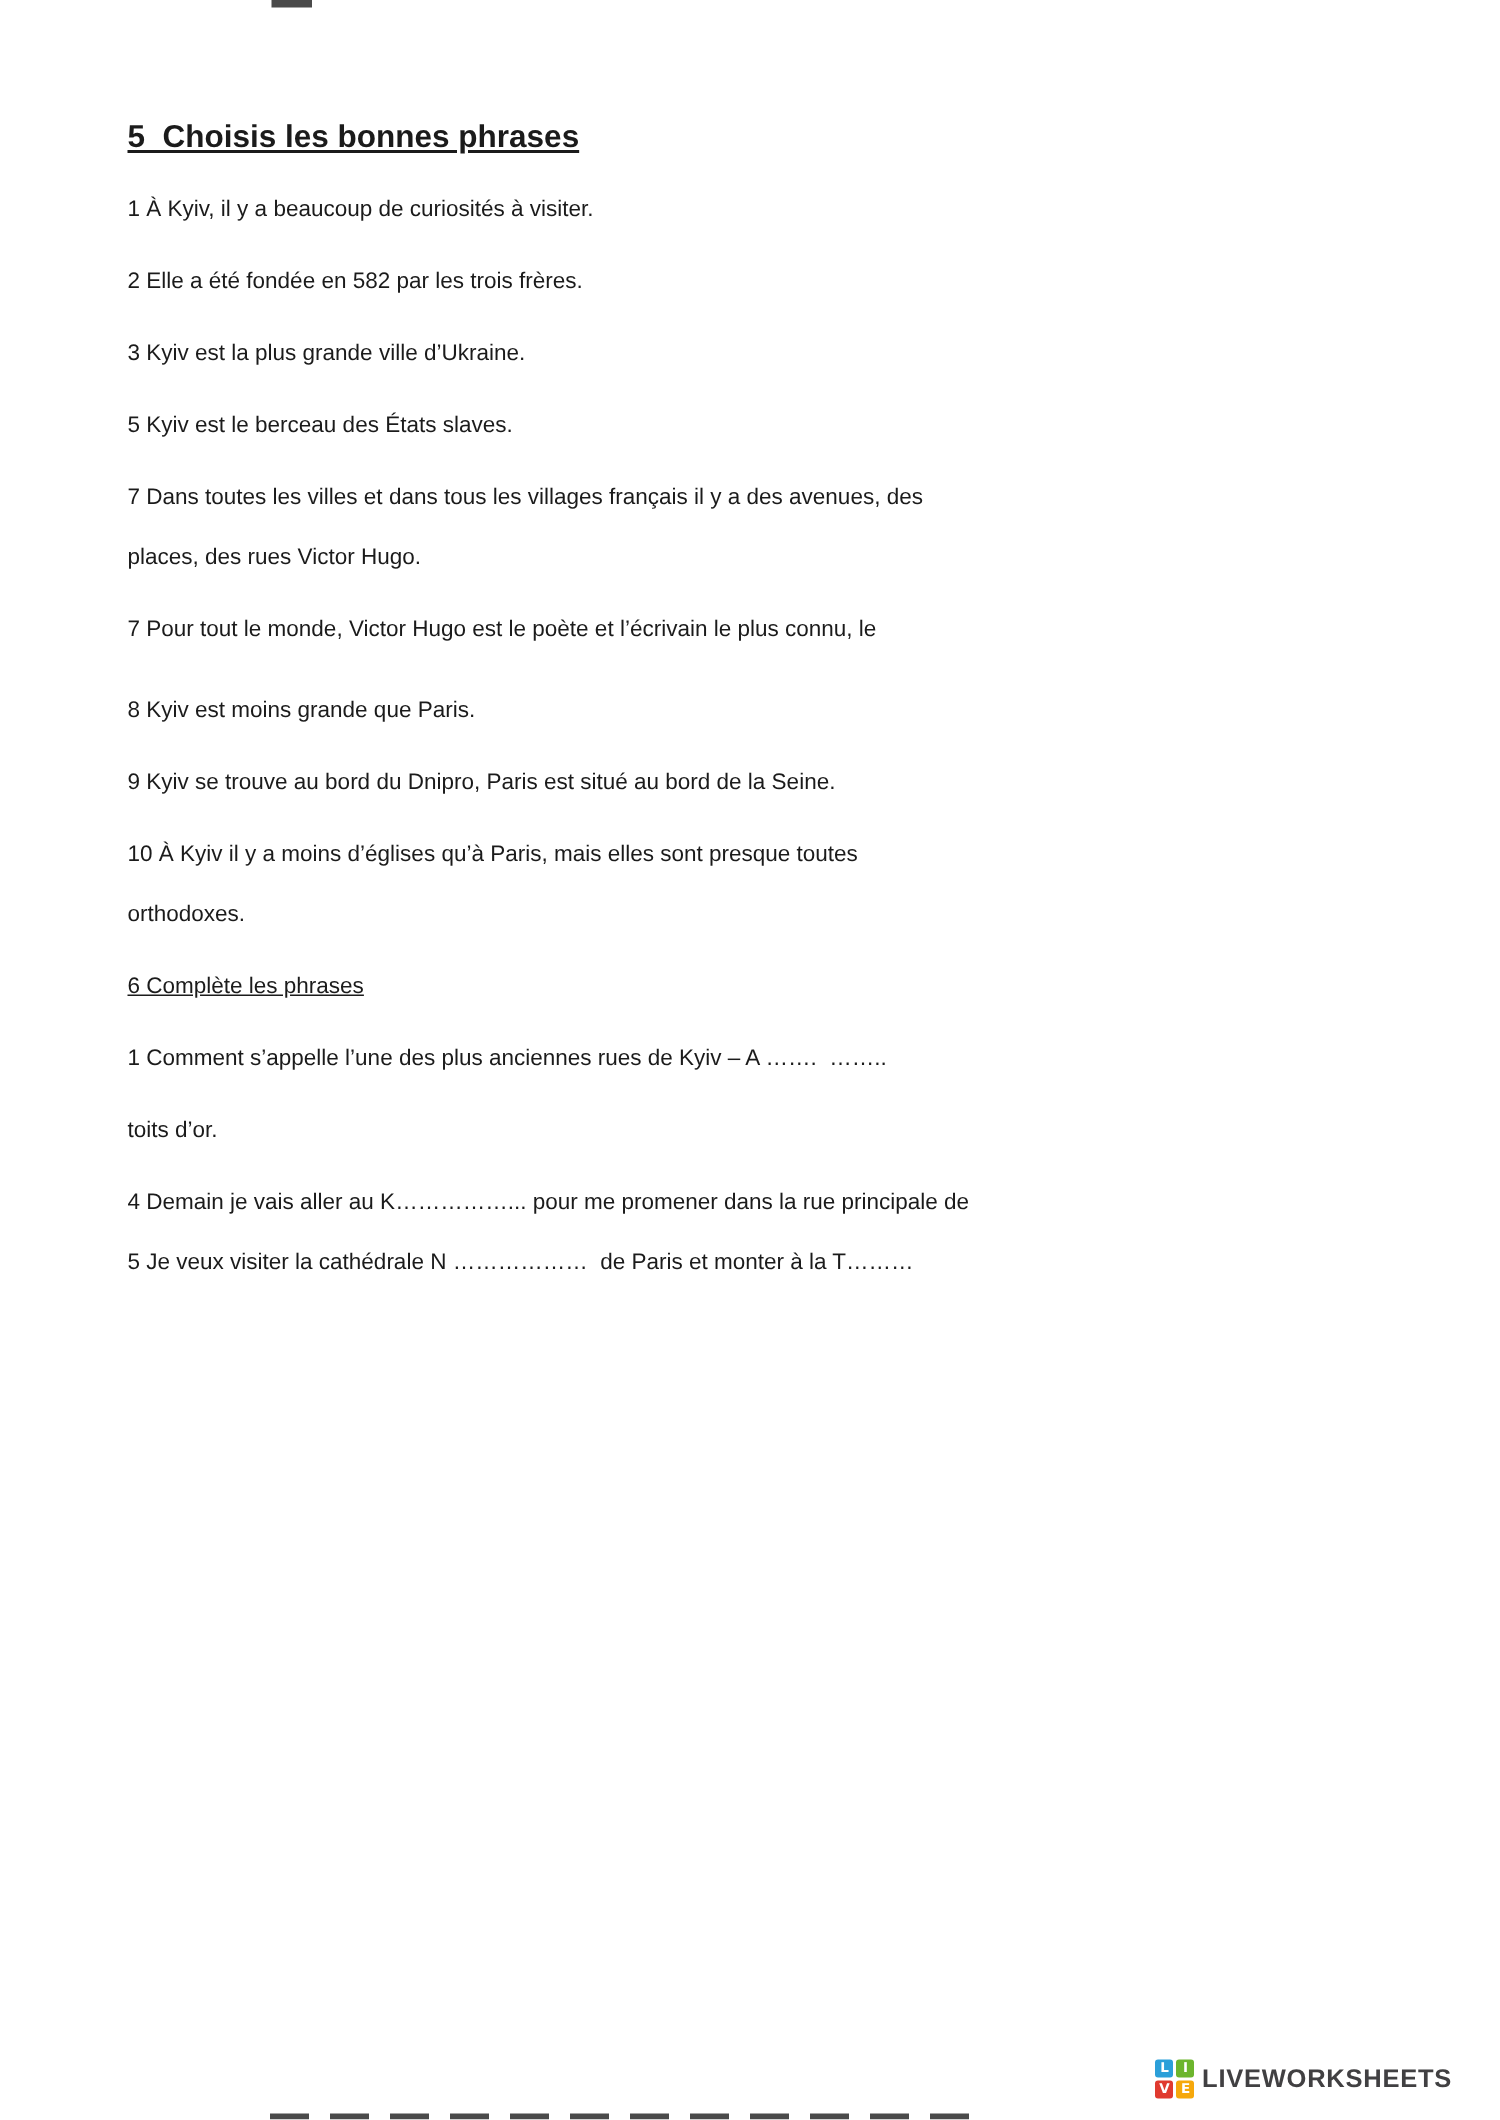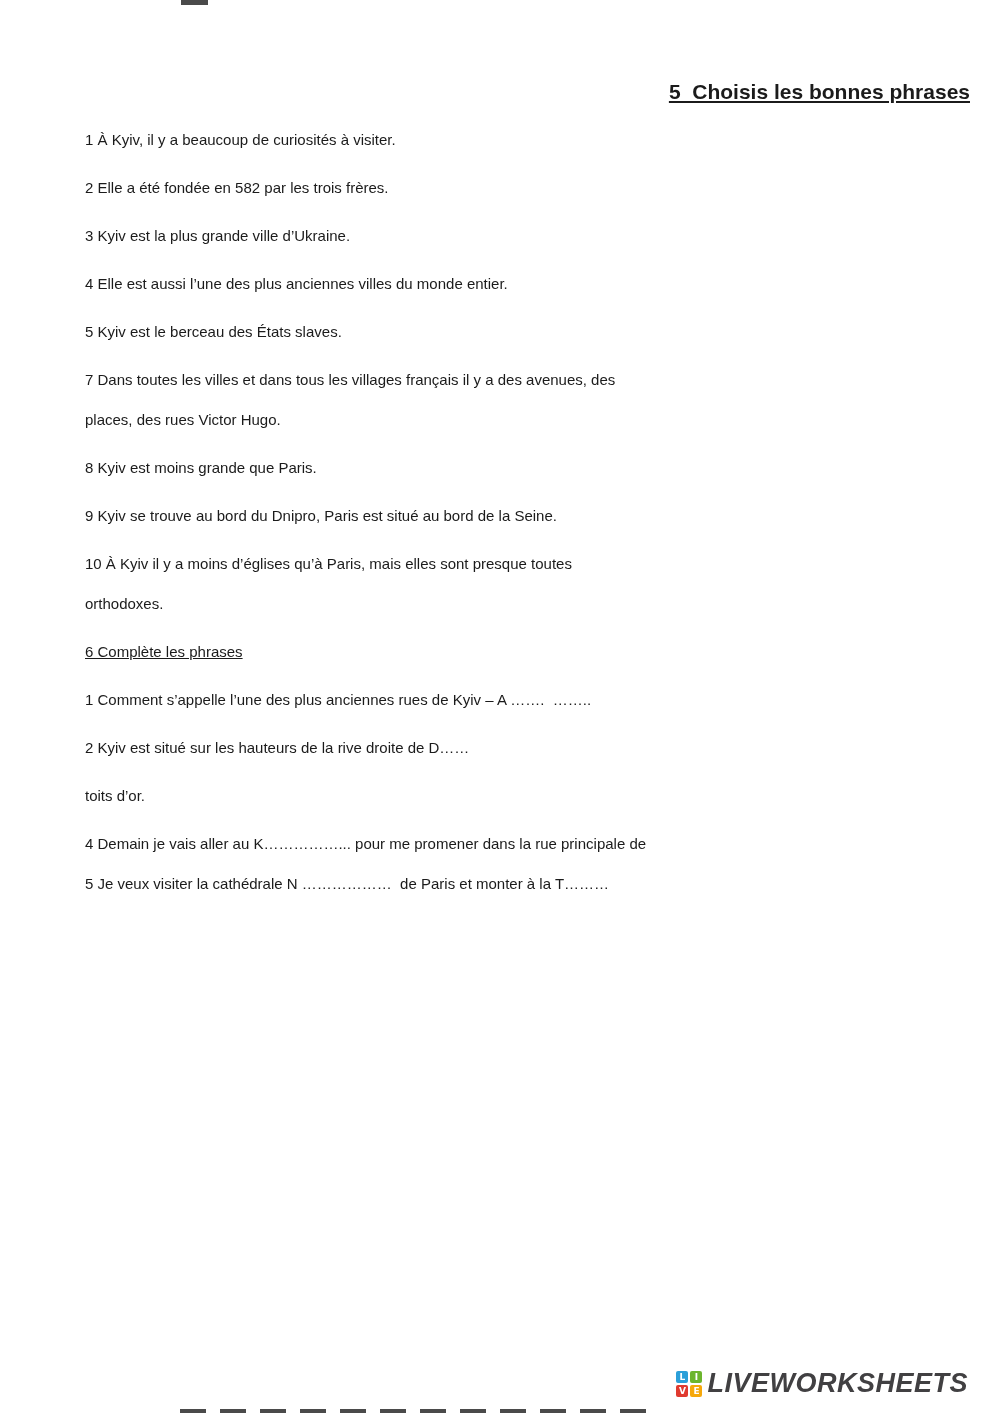--- a/index.html
+++ b/index.html
@@ -14,21 +14,20 @@
     padding: 72px 30px 0 85px;
     width: 1000px;
   }
   .heading5 {
     font-size: 21px;
     line-height: 40px;
     font-weight: bold;
     text-decoration: underline;
     margin-bottom: 8px;
     white-space: pre-wrap;
-    text-align: right;
   }
   .heading6 {
     font-size: 15px;
     line-height: 40px;
     font-weight: normal;
     text-decoration: underline;
     margin-top: 2px;
     margin-bottom: 8px;
     white-space: pre-wrap;
   }
@@ -59,25 +58,24 @@
     width: 12px; height: 12px;
     border-radius: 2px;
     color: #ffffff;
     font-size: 9px;
     font-weight: bold;
     line-height: 12px;
     text-align: center;
     font-family: "DejaVu Sans", sans-serif;
   }
   .lw-text {
-    font-size: 27px;
+    font-size: 17px;
     font-weight: bold;
     letter-spacing: 0.5px;
     font-family: "Liberation Sans", sans-serif;
-    font-style: italic;
   }
   .top-frag {
     position: absolute;
     left: 181px; top: 0;
     width: 27px; height: 5px;
     background: #4a4a4a;
   }
   .bottom-frag {
     position: absolute;
     left: 180px; bottom: 0;
@@ -90,33 +88,32 @@
 
 <div class="top-frag"></div>
 
 <div class="content">
 
   <h2 class="heading5">5  Choisis les bonnes phrases</h2>
 
   <p class="line">1 À Kyiv, il y a beaucoup de curiosités à visiter.</p>
   <p class="line">2 Elle a été fondée en 582 par les trois frères.</p>
   <p class="line">3 Kyiv est la plus grande ville d’Ukraine.</p>
-  <p class="line">4 Elle est aussi l’une des plus anciennes villes du monde entier.</p>
   <p class="line">5 Kyiv est le berceau des États slaves.</p>
   <p class="line tight">7 Dans toutes les villes et dans tous les villages français il y a des avenues, des</p>
   <p class="line">places, des rues Victor Hugo.</p>
+  <p class="line after-gap">7 Pour tout le monde, Victor Hugo est le poète et l’écrivain le plus connu, le</p>
   <p class="line">8 Kyiv est moins grande que Paris.</p>
   <p class="line">9 Kyiv se trouve au bord du Dnipro, Paris est situé au bord de la Seine.</p>
   <p class="line tight">10 À Kyiv il y a moins d’églises qu’à Paris, mais elles sont presque toutes</p>
   <p class="line">orthodoxes.</p>
 
   <h3 class="heading6">6 Complète les phrases</h3>
 
   <p class="line">1 Comment s’appelle l’une des plus anciennes rues de Kyiv – A …….  ……..</p>
-  <p class="line">2 Kyiv est situé sur les hauteurs de la rive droite de D……</p>
   <p class="line">toits d’or.</p>
   <p class="line tight">4 Demain je vais aller au K……………... pour me promener dans la rue principale de</p>
   <p class="line">5 Je veux visiter la cathédrale N ………………  de Paris et monter à la T………</p>
 
 </div>
 
 <div class="footer">
   <div class="lw-icon">
     <span class="lw-sq" style="background: rgb(43, 159, 217);">L</span>
     <span class="lw-sq" style="background: rgb(108, 181, 45);">I</span>

